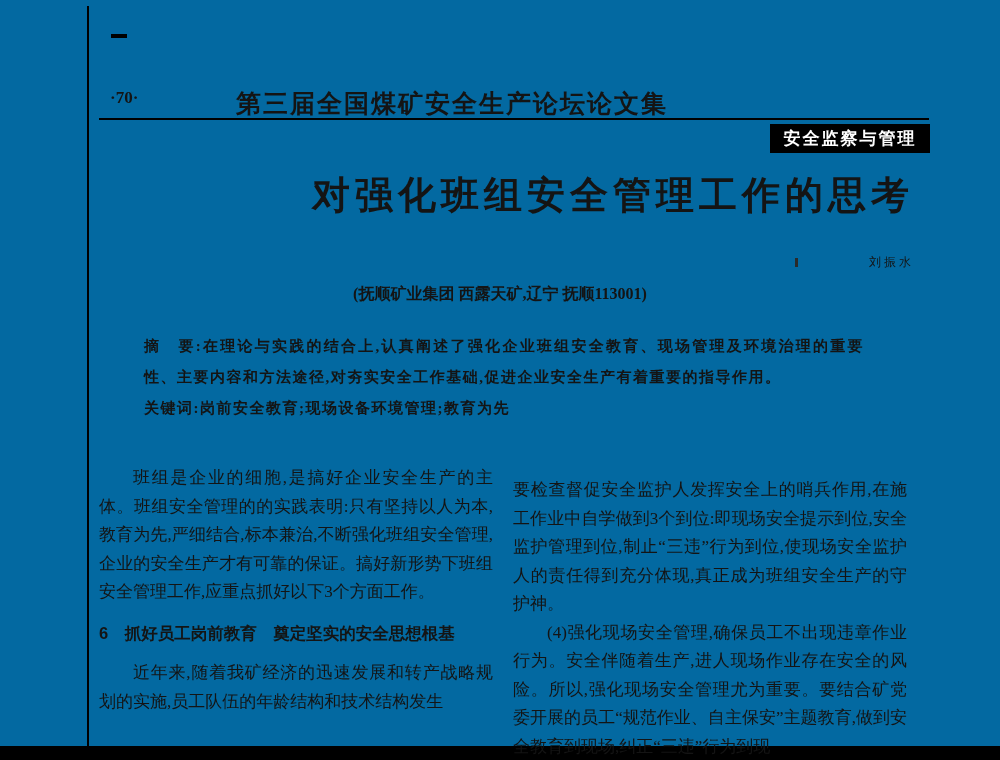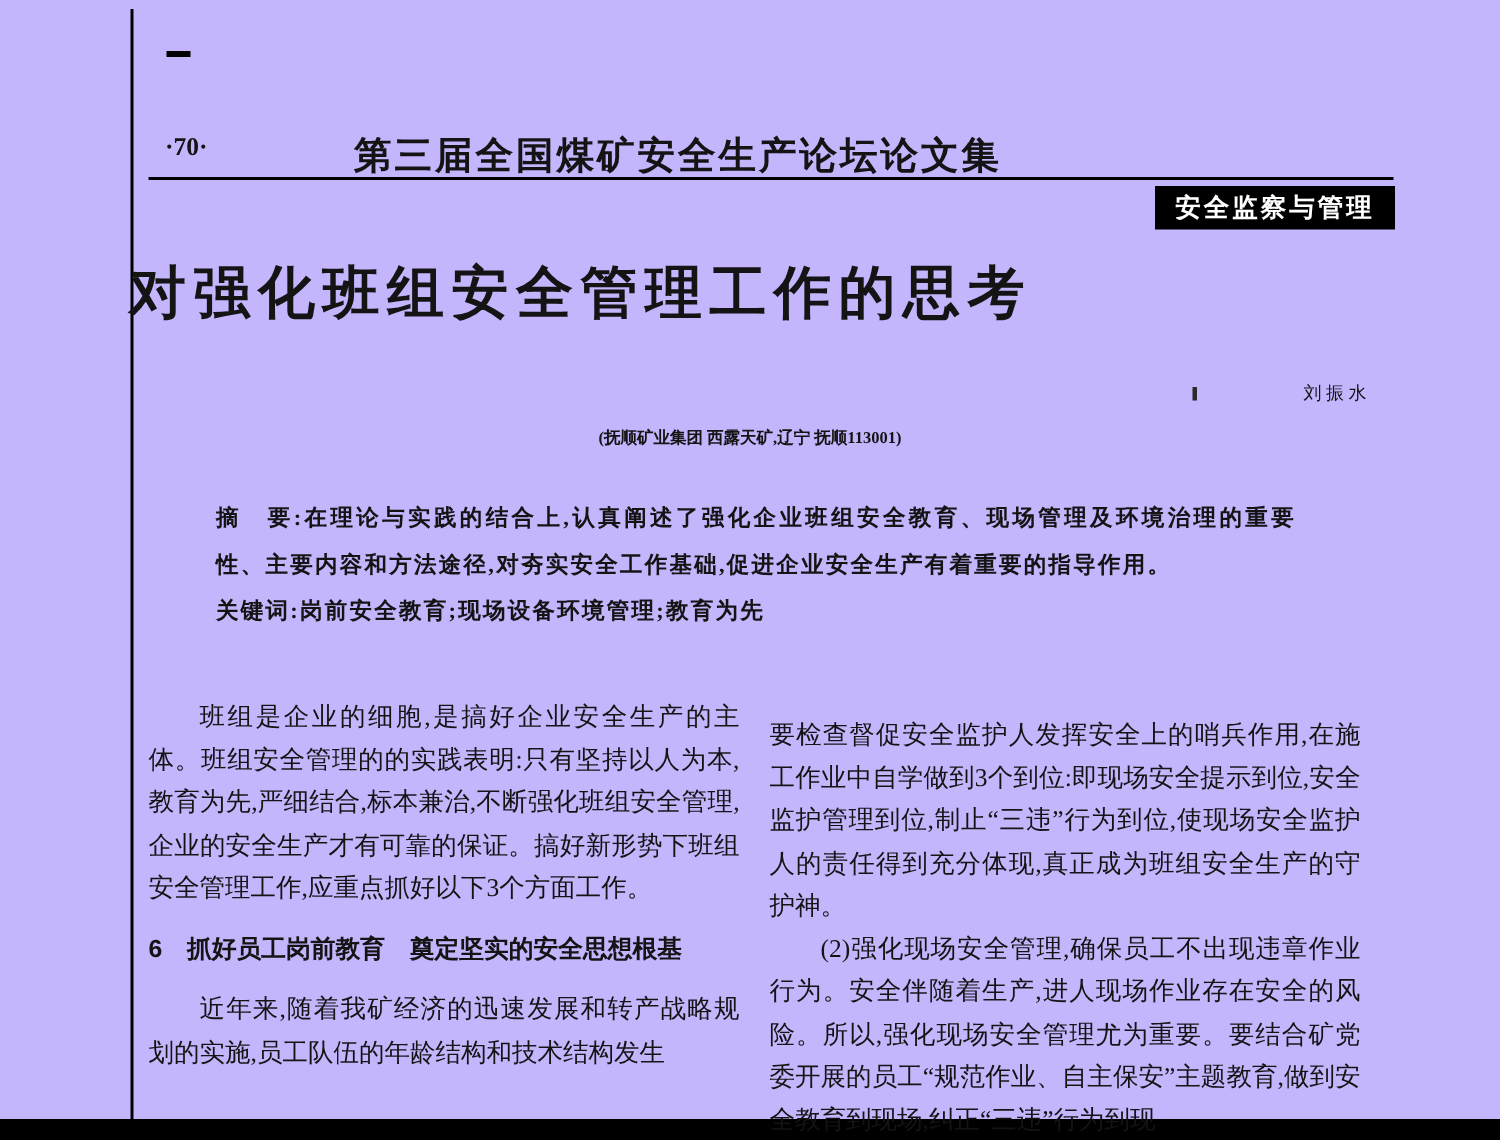--- a/index.html
+++ b/index.html
@@ -4,21 +4,21 @@
 <style>
   html, body {
     margin: 0;
     padding: 0;
     background: #ffffff;
   }
   .page {
     position: relative;
     width: 1000px;
     height: 760px;
-    background: #c4b5fd;
+    background: #0369a1;
     overflow: hidden;
     color: #141414;
     font-family: "Liberation Serif", "DejaVu Serif", serif;
   }
 
   
   .edge-left {
     position: absolute;
     left: 87px; top: 6px;
     width: 2px; height: 740px;
@@ -81,40 +81,40 @@
     width: 830px; height: 2px;
     background: #000;
   }
 
   
   .title {
     position: absolute;
     left: 86px; top: 170px;
     width: 828px;
     margin: 0;
-    text-align: left;
+    text-align: right;
     font-size: 38px;
     font-weight: 700;
     letter-spacing: 5px;
     font-family: "Liberation Sans", "DejaVu Sans", sans-serif;
   }
   .author {
     position: absolute;
     left: 86px; top: 254px;
     width: 828px;
     text-align: right;
     font-size: 12px;
     letter-spacing: 3px;
   }
   .affil {
     position: absolute;
     left: 86px; top: 284px;
     width: 828px;
     text-align: center;
-    font-size: 11px;
+    font-size: 16px;
     font-weight: 700;
   }
 
   
   .abstract {
     position: absolute;
     left: 144px; top: 331px;
     width: 720px;
     font-size: 15px;
     line-height: 31px;
@@ -170,16 +170,16 @@
   </div>
 
   <div class="col col-left">
     <p class="indent">班组是企业的细胞,是搞好企业安全生产的主体。班组安全管理的的实践表明:只有坚持以人为本,教育为先,严细结合,标本兼治,不断强化班组安全管理,企业的安全生产才有可靠的保证。搞好新形势下班组安全管理工作,应重点抓好以下3个方面工作。</p>
     <h2 class="sec-heading">6　抓好员工岗前教育　奠定坚实的安全思想根基</h2>
     <p class="indent">近年来,随着我矿经济的迅速发展和转产战略规划的实施,员工队伍的年龄结构和技术结构发生</p>
   </div>
 
   <div class="col col-right">
     <p>要检查督促安全监护人发挥安全上的哨兵作用,在施工作业中自学做到3个到位:即现场安全提示到位,安全监护管理到位,制止“三违”行为到位,使现场安全监护人的责任得到充分体现,真正成为班组安全生产的守护神。</p>
-    <p class="indent">(2)强化现场安全管理,确保员工不出现违章作业行为。安全伴随着生产,进人现场作业存在安全的风险。所以,强化现场安全管理尤为重要。要结合矿党委开展的员工“规范作业、自主保安”主题教育,做到安全教育到现场,纠正“三违”行为到现</p>
+    <p class="indent">(4)强化现场安全管理,确保员工不出现违章作业行为。安全伴随着生产,进人现场作业存在安全的风险。所以,强化现场安全管理尤为重要。要结合矿党委开展的员工“规范作业、自主保安”主题教育,做到安全教育到现场,纠正“三违”行为到现</p>
   </div>
 
 </div>
 
 </body></html>

